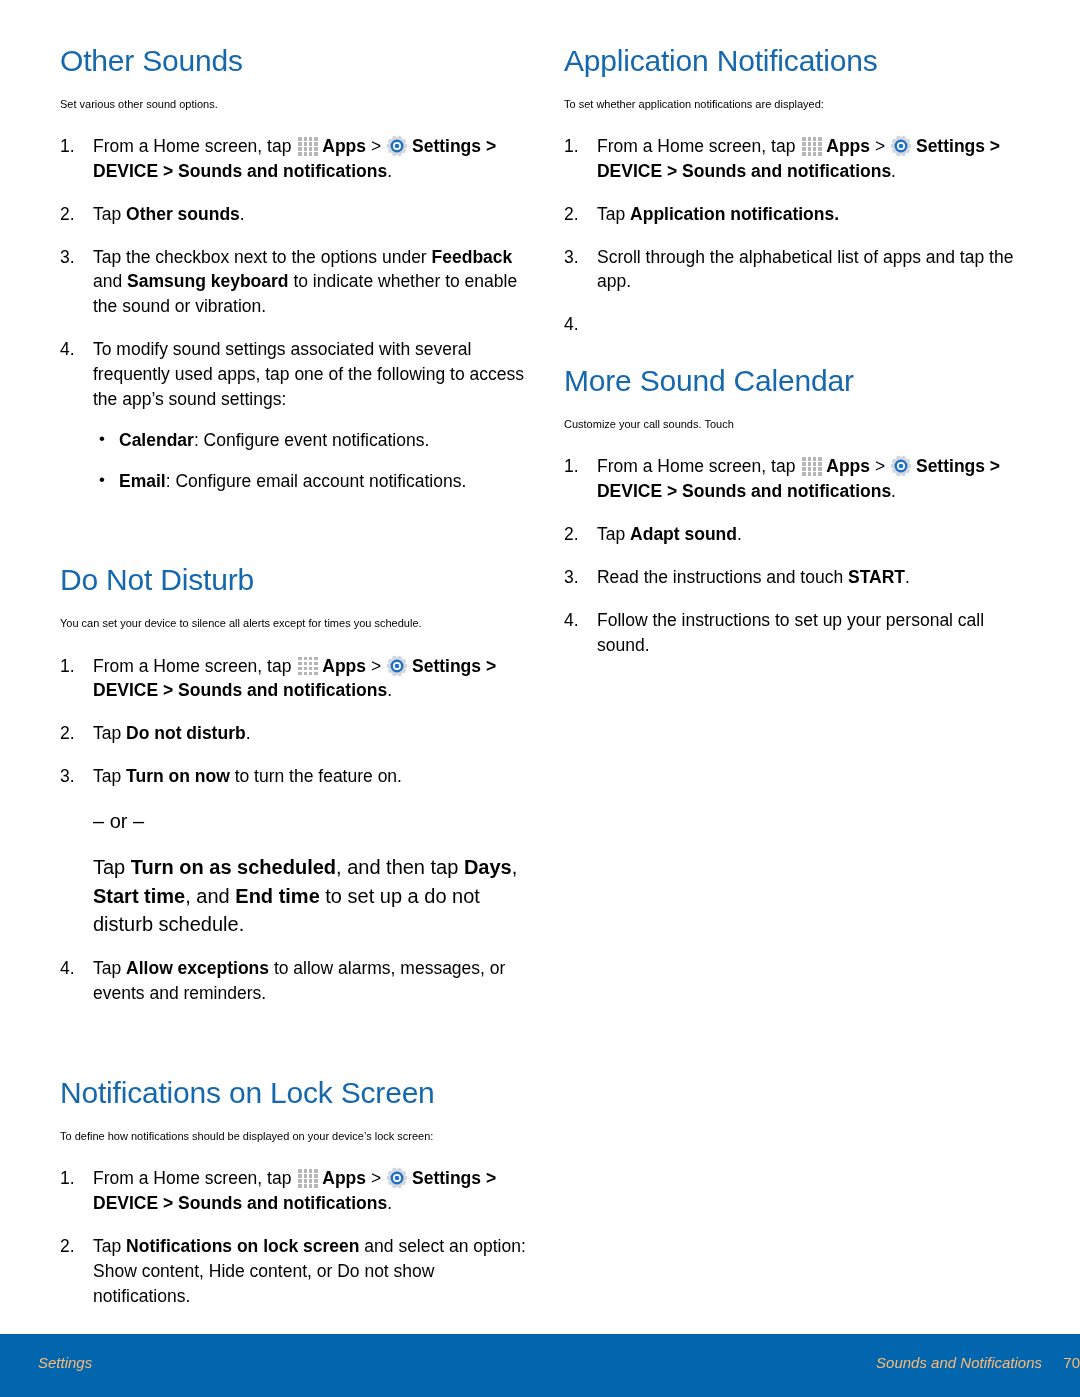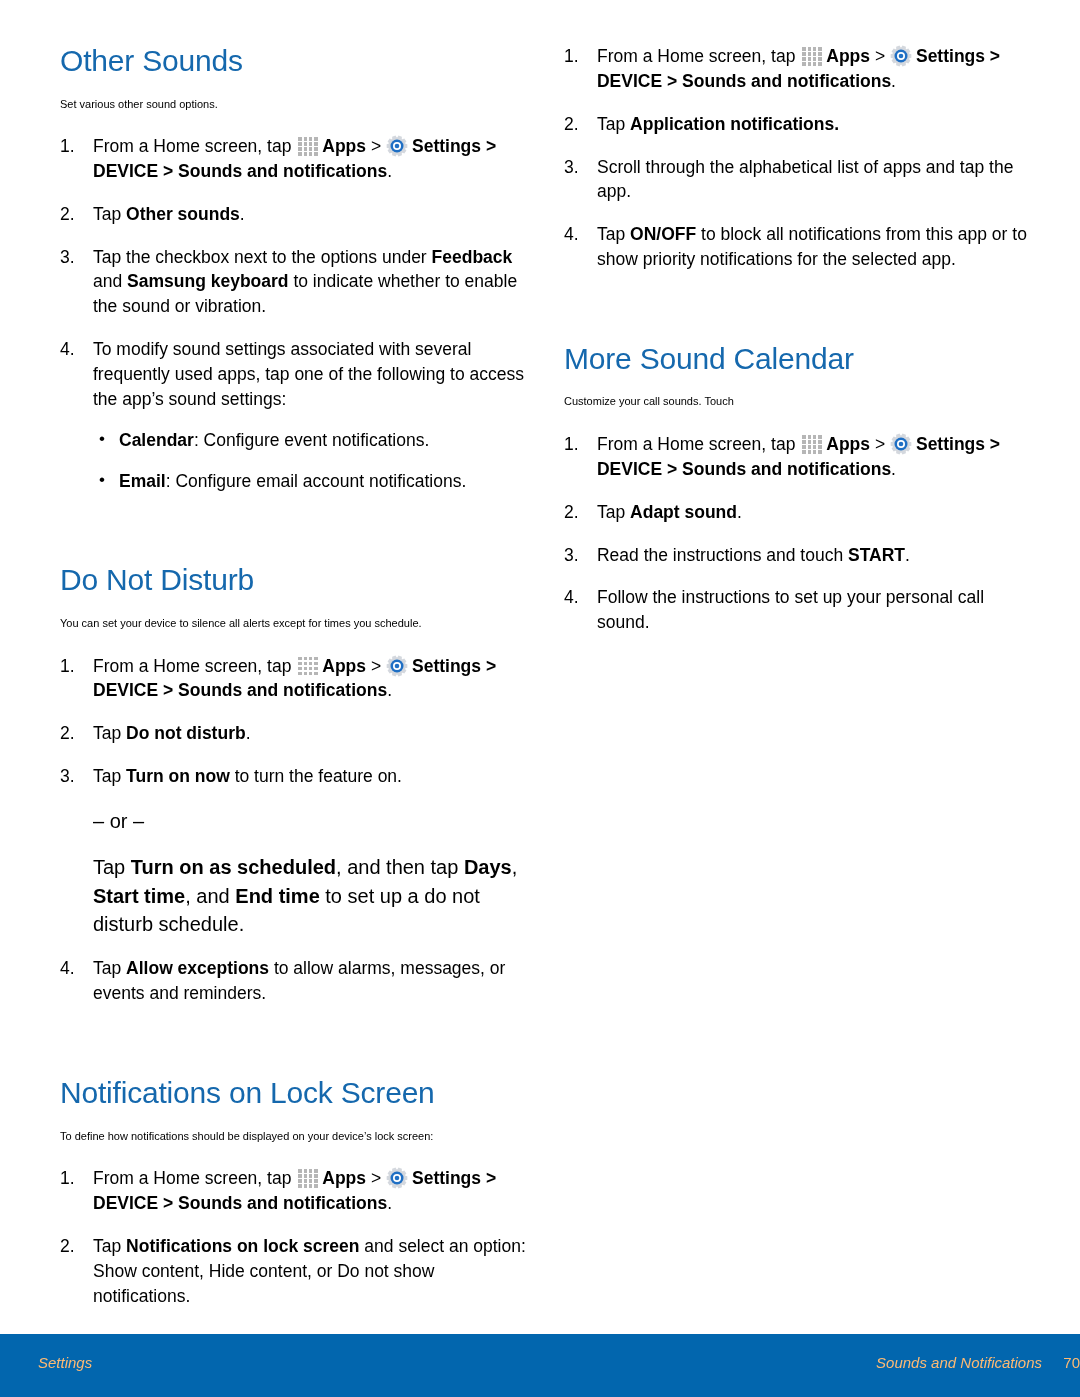--- a/index.html
+++ b/index.html
@@ -217,31 +217,33 @@
                     <circle cx="22" cy="22" r="8" fill="#ffffff"></circle>
                     <circle cx="22" cy="22" r="4.6" fill="#1f6fc4"></circle>
                   </svg></span><b>Settings &gt; DEVICE &gt; Sounds and notifications</b><span>.</span></span></li>
             <li><span class="num">2.</span><span><span>Tap </span><b>Notifications on lock screen</b><span> and select an option: Show content, Hide content, or Do not show notifications.</span></span></li>
           </ol>
           <div class="spacer-xl"></div>
         </div>
       </div>
     <div class="col col-right" id="col-right">
         <div class="section">
+          <h2 class="section-title">Application Notifications</h2>
+          <p class="intro">To set whether application notifications are displayed:</p>
           <ol class="steps">
             <li><span class="num">1.</span><span><span>From a Home screen, tap </span><span class="apps-icon"><i style="left: 0px; top: 1px;"></i><i style="left: 5.3px; top: 1px;"></i><i style="left: 10.6px; top: 1px;"></i><i style="left: 15.9px; top: 1px;"></i><i style="left: 0px; top: 6px;"></i><i style="left: 5.3px; top: 6px;"></i><i style="left: 10.6px; top: 6px;"></i><i style="left: 15.9px; top: 6px;"></i><i style="left: 0px; top: 11px;"></i><i style="left: 5.3px; top: 11px;"></i><i style="left: 10.6px; top: 11px;"></i><i style="left: 15.9px; top: 11px;"></i><i style="left: 0px; top: 16px;"></i><i style="left: 5.3px; top: 16px;"></i><i style="left: 10.6px; top: 16px;"></i><i style="left: 15.9px; top: 16px;"></i></span><b>Apps</b><span> &gt; </span><span class="gear-icon"><svg viewBox="0 0 44 44" width="22" height="22">
                     <path d="M37.79,17.22L42.69,18.39L42.69,25.61L37.79,26.78L37.59,27.42L40.86,31.24L36.61,37.08L31.97,35.15L31.42,35.54L31.83,40.56L24.96,42.79L22.34,38.50L21.66,38.50L19.04,42.79L12.17,40.56L12.58,35.54L12.03,35.15L7.39,37.08L3.14,31.24L6.41,27.42L6.21,26.78L1.31,25.61L1.31,18.39L6.21,17.22L6.41,16.58L3.14,12.76L7.39,6.92L12.03,8.85L12.58,8.46L12.17,3.44L19.04,1.21L21.66,5.50L22.34,5.50L24.96,1.21L31.83,3.44L31.42,8.46L31.97,8.85L36.61,6.92L40.86,12.76L37.59,16.58Z" fill="#d4d8de"></path>
                     <circle cx="22" cy="22" r="17" fill="#d4d8de"></circle>
                     <circle cx="22" cy="22" r="13" fill="#1f6fc4"></circle>
                     <circle cx="22" cy="22" r="8" fill="#ffffff"></circle>
                     <circle cx="22" cy="22" r="4.6" fill="#1f6fc4"></circle>
                   </svg></span><b>Settings &gt; DEVICE &gt; Sounds and notifications</b><span>.</span></span></li>
             <li><span class="num">2.</span><span><span>Tap </span><b>Application notifications.</b></span></li>
             <li><span class="num">3.</span><span><span>Scroll through the alphabetical list of apps and tap the app.</span></span></li>
-            <li><span class="num">4.</span><span><span>Tap </span><b>ON/OFF</b><span> to block all notifications from this app or to show priority notifications for the selected app.</span></span></li>
+            <li><span class="num">4.</span></li>
           </ol>
           <div class="spacer-xl"></div>
         </div>
         <div class="section">
           <h2 class="section-title">More Sound Calendar</h2>
           <p class="intro">Customize your call sounds. Touch</p>
           <ol class="steps">
             <li><span class="num">1.</span><span><span>From a Home screen, tap </span><span class="apps-icon"><i style="left: 0px; top: 1px;"></i><i style="left: 5.3px; top: 1px;"></i><i style="left: 10.6px; top: 1px;"></i><i style="left: 15.9px; top: 1px;"></i><i style="left: 0px; top: 6px;"></i><i style="left: 5.3px; top: 6px;"></i><i style="left: 10.6px; top: 6px;"></i><i style="left: 15.9px; top: 6px;"></i><i style="left: 0px; top: 11px;"></i><i style="left: 5.3px; top: 11px;"></i><i style="left: 10.6px; top: 11px;"></i><i style="left: 15.9px; top: 11px;"></i><i style="left: 0px; top: 16px;"></i><i style="left: 5.3px; top: 16px;"></i><i style="left: 10.6px; top: 16px;"></i><i style="left: 15.9px; top: 16px;"></i></span><b>Apps</b><span> &gt; </span><span class="gear-icon"><svg viewBox="0 0 44 44" width="22" height="22">
                     <path d="M37.79,17.22L42.69,18.39L42.69,25.61L37.79,26.78L37.59,27.42L40.86,31.24L36.61,37.08L31.97,35.15L31.42,35.54L31.83,40.56L24.96,42.79L22.34,38.50L21.66,38.50L19.04,42.79L12.17,40.56L12.58,35.54L12.03,35.15L7.39,37.08L3.14,31.24L6.41,27.42L6.21,26.78L1.31,25.61L1.31,18.39L6.21,17.22L6.41,16.58L3.14,12.76L7.39,6.92L12.03,8.85L12.58,8.46L12.17,3.44L19.04,1.21L21.66,5.50L22.34,5.50L24.96,1.21L31.83,3.44L31.42,8.46L31.97,8.85L36.61,6.92L40.86,12.76L37.59,16.58Z" fill="#d4d8de"></path>
                     <circle cx="22" cy="22" r="17" fill="#d4d8de"></circle>

